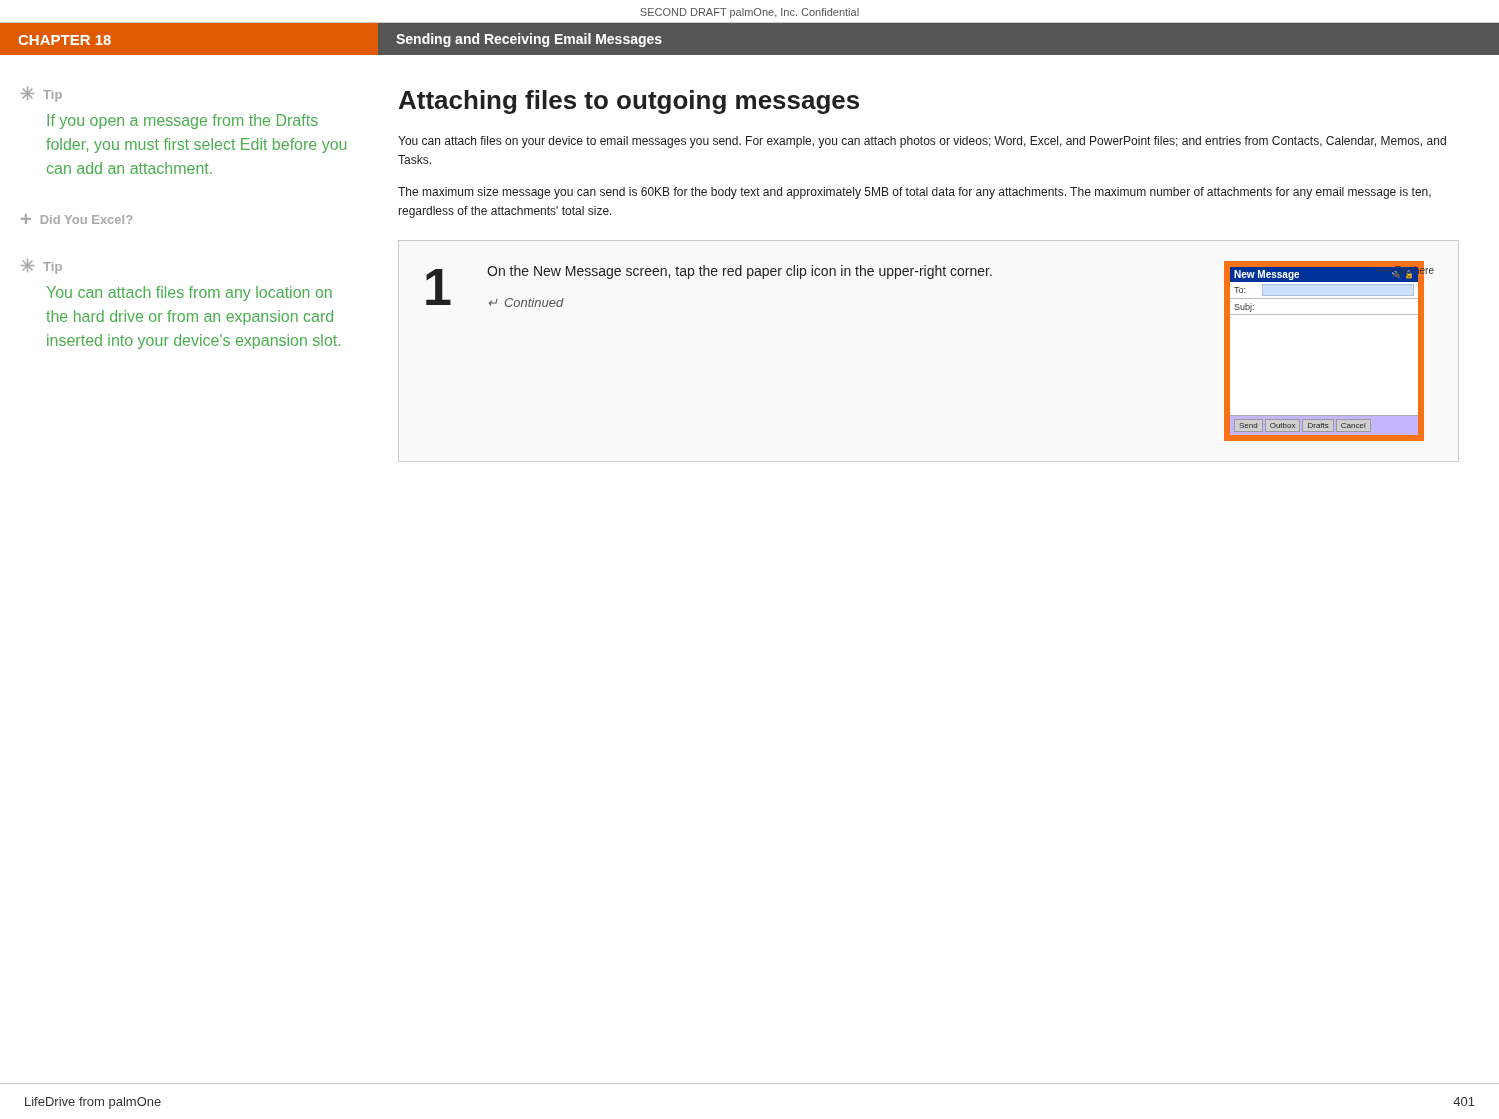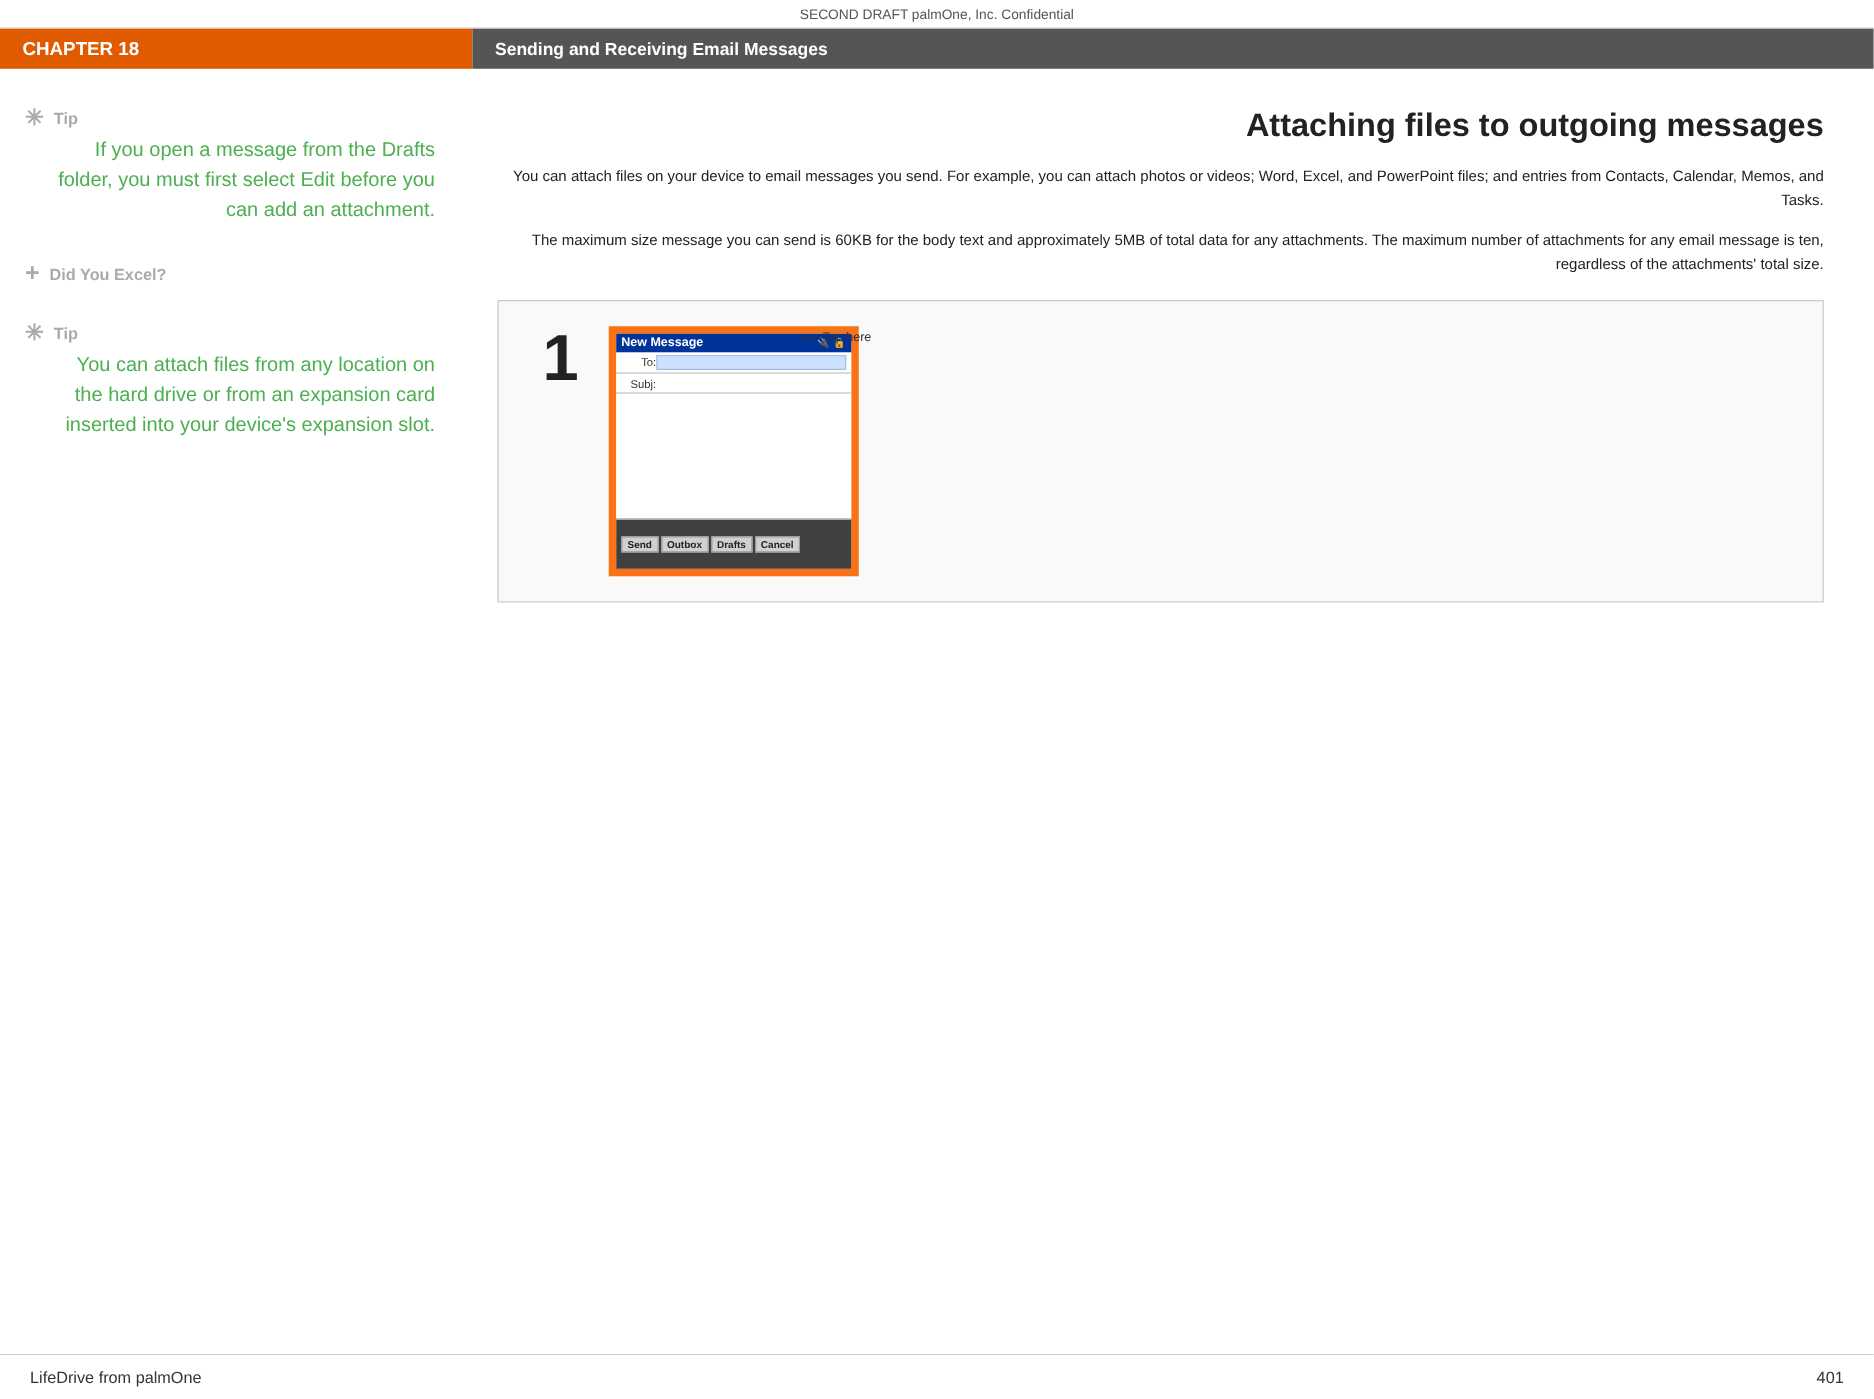--- a/index.html
+++ b/index.html
@@ -1,15 +1,15 @@
 <!DOCTYPE html>
 <html><head>
   <meta charset="utf-8">
   <style>
-    * { margin: 0; padding: 0; box-sizing: border-box; text-align: right; }
+    * { margin: 0; padding: 0; box-sizing: border-box; }
 
     body {
       font-family: Arial, Helvetica, sans-serif;
       background: #fff;
       width: 1499px;
       min-height: 1119px;
       font-size: 14px;
       color: #222;
     }
 
@@ -216,24 +216,23 @@
 
     .device-screen-body {
       background: #fff;
       height: 100px;
       padding: 4px;
     }
 
     .device-screen-toolbar {
       display: flex;
       gap: 2px;
-      padding: 13px 4px;
-      background: #404040;
+      padding: 3px 4px;
+      background: #c4b5fd;
       border-top: 1px solid #aaa;
-      font-weight: bold;
     }
 
     .device-screen-btn {
       background: #d0d0d0;
       border: 1px solid #999;
       font-size: 8px;
       padding: 1px 4px;
       color: #222;
     }
 
@@ -315,20 +314,27 @@
 
   <div class="article-area">
     <h1 class="article-title">Attaching files to outgoing messages</h1>
 
     <p class="article-body-para">You can attach files on your device to email messages you send. For example, you can attach photos or videos; Word, Excel, and PowerPoint files; and entries from Contacts, Calendar, Memos, and Tasks.</p>
     <p class="article-body-para">The maximum size message you can send is 60KB for the body text and approximately 5MB of total data for any attachments. The maximum number of attachments for any email message is ten, regardless of the attachments' total size.</p>
 
     <div class="step-box">
       <div class="step-number">1</div>
 
+      <div class="step-content">
+        <p class="step-instruction">On the New Message screen, tap the red paper clip icon in the upper-right corner.</p>
+        <div class="step-continued">
+          <span class="continued-arrow">↵</span>
+          <span>Continued</span>
+        </div>
+      </div>
 
       <div class="device-screenshot">
         <div class="device-screen">
           <div class="device-screen-titlebar">
             <span>New Message</span>
             <div class="device-screen-titlebar-icons">
               <span style="font-size:8px;">🔌</span>
               <span style="font-size:8px;">🔒</span>
             </div>
           </div>

